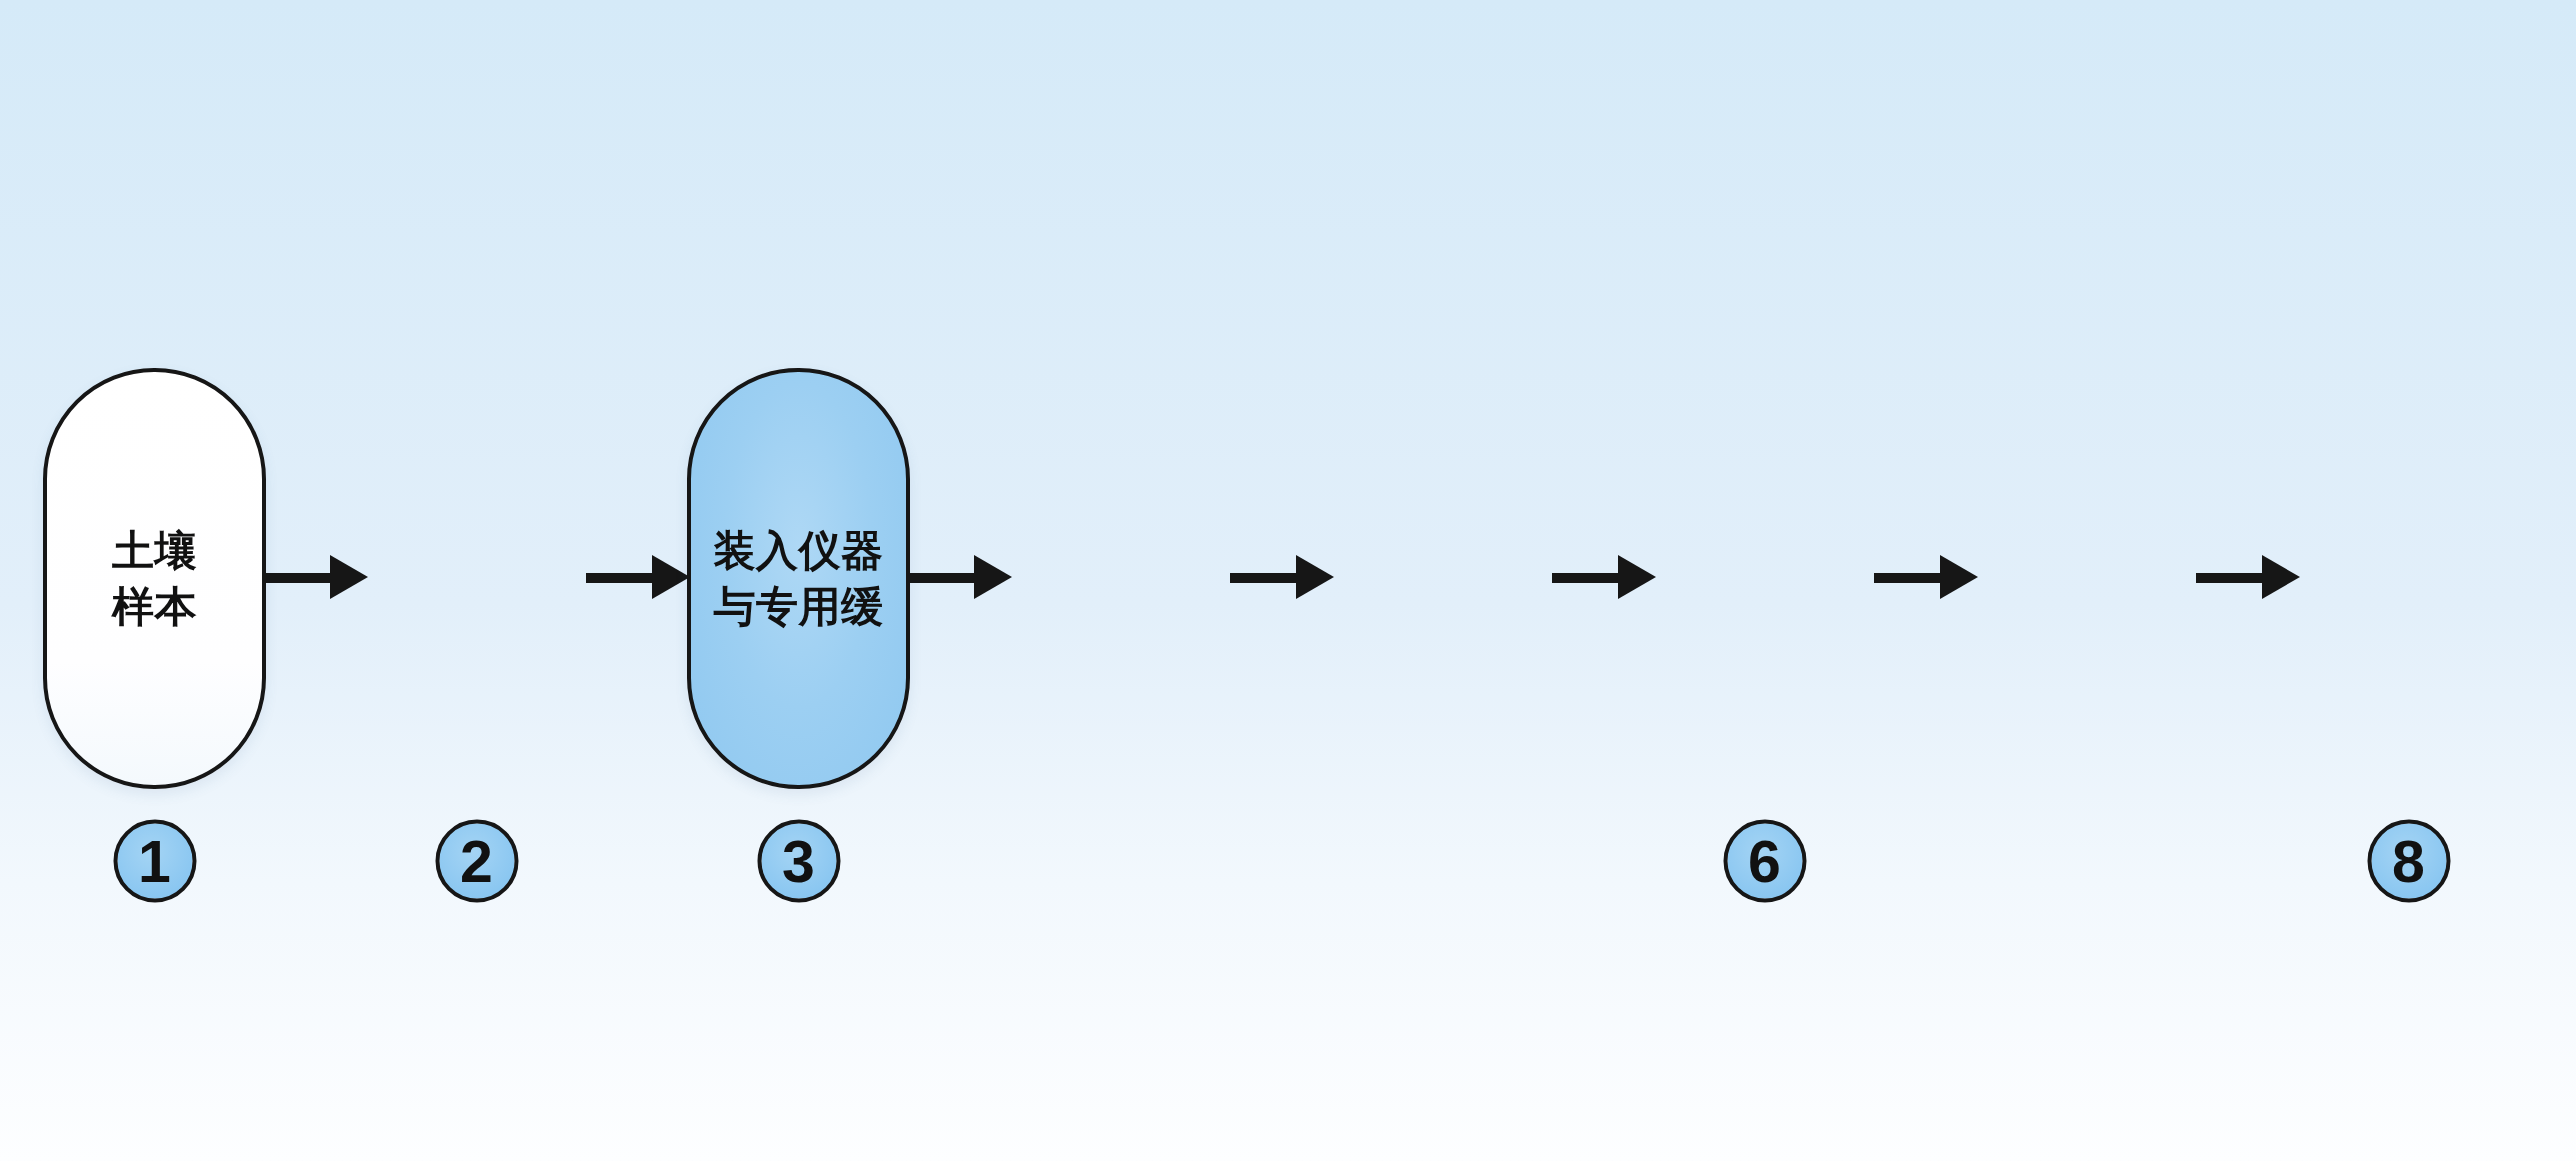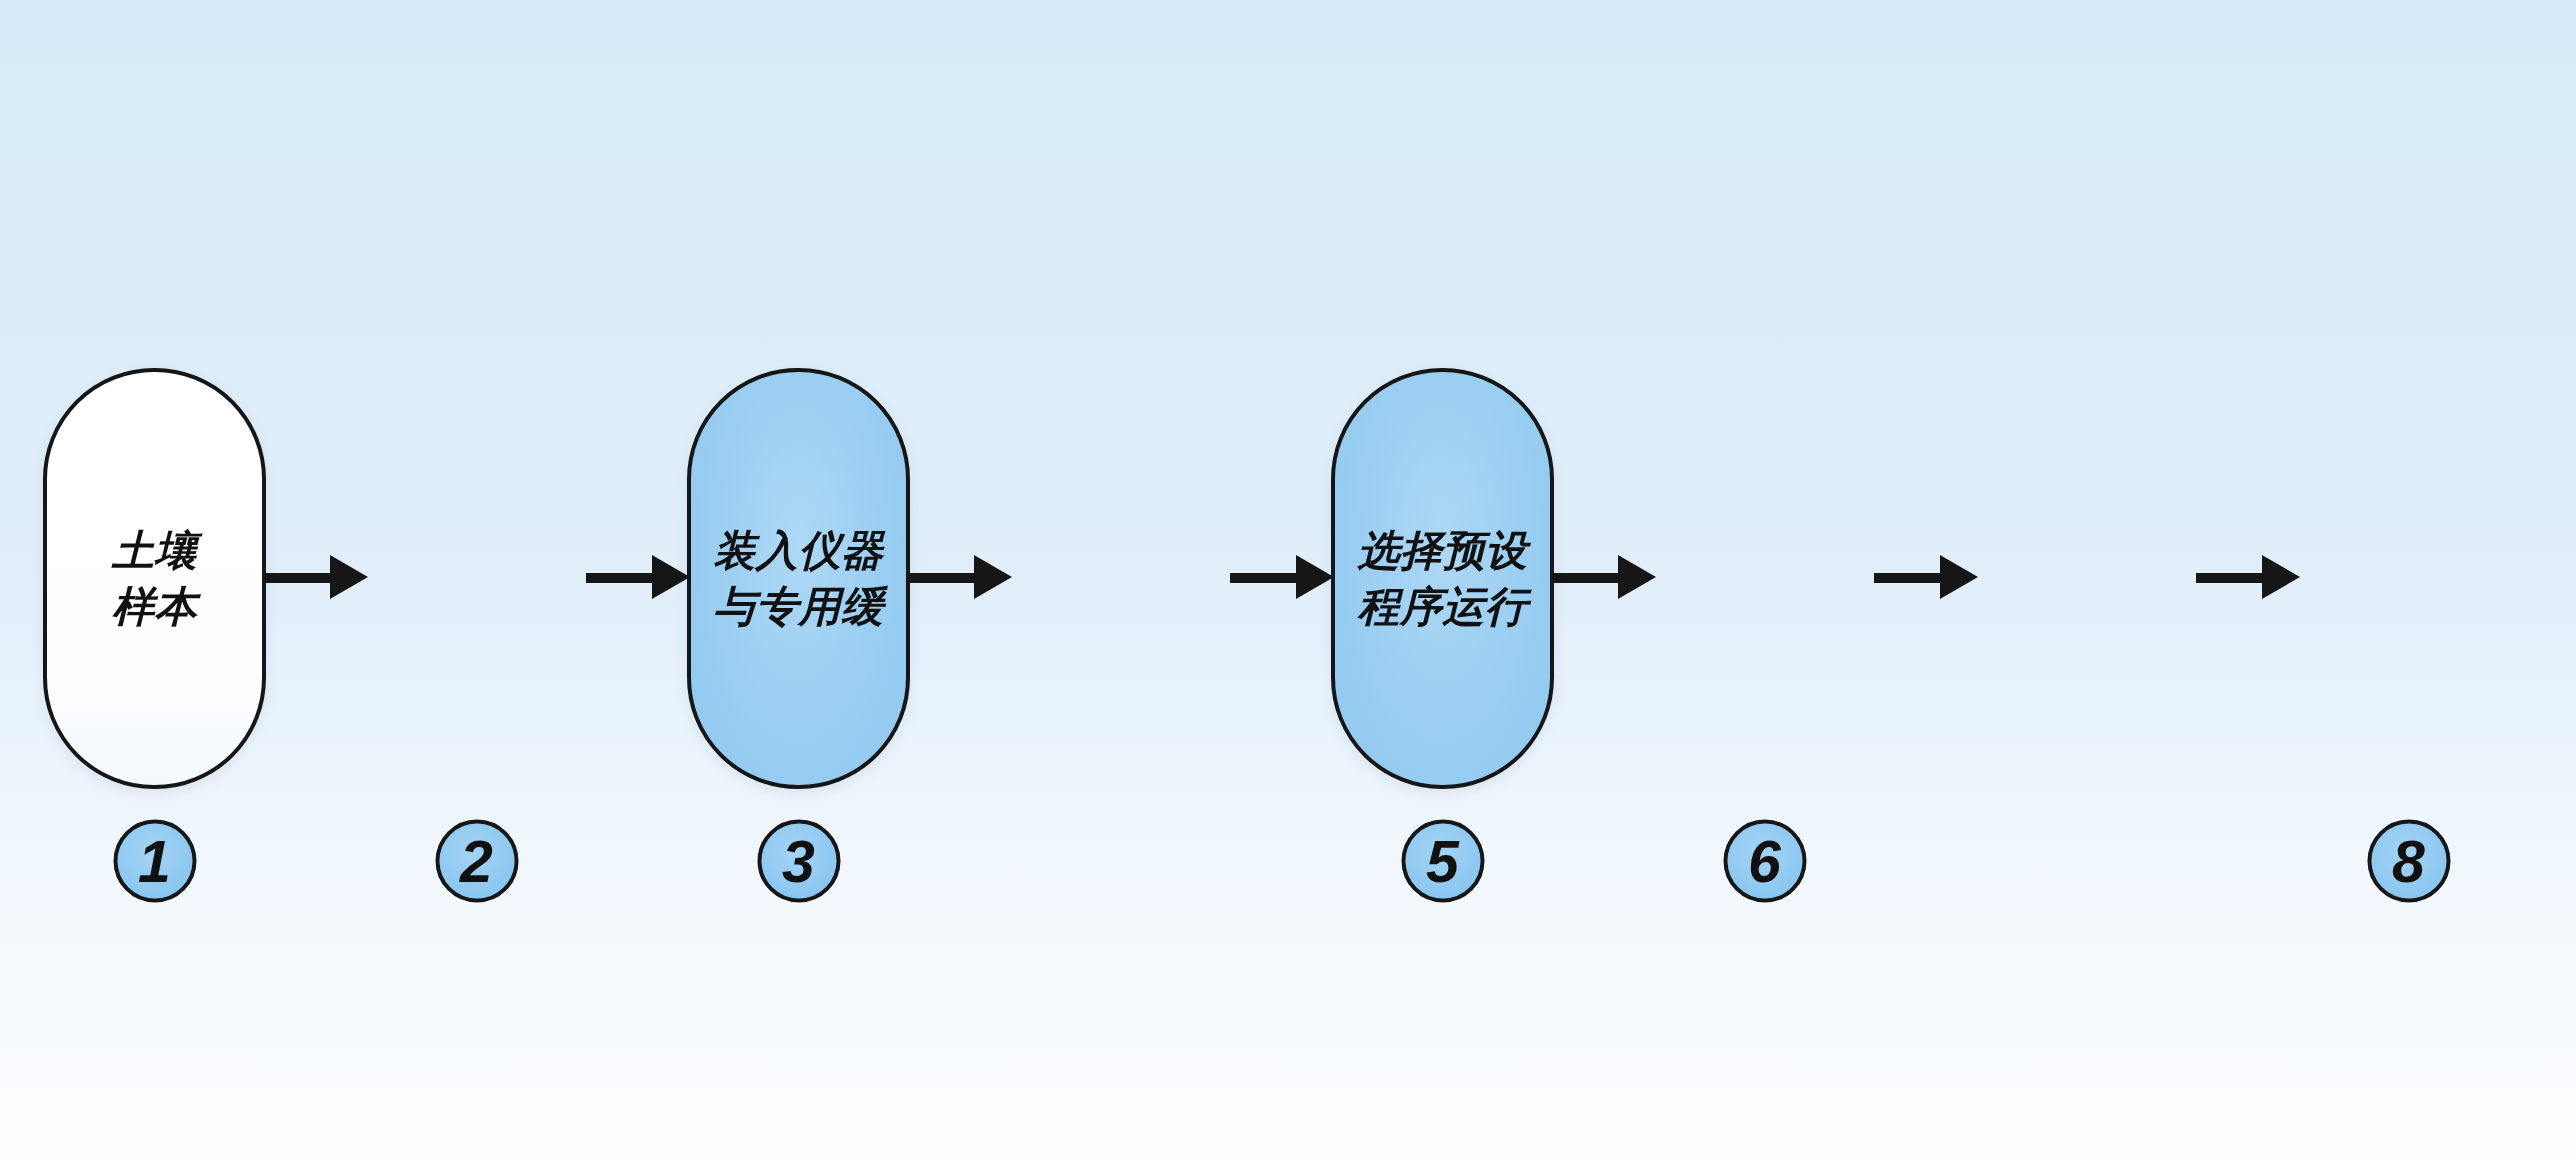--- a/index.html
+++ b/index.html
@@ -8,21 +8,21 @@
     --outline:#161616; --badge-fill:#8bc7f1; --text:#111111;
   }
   *{box-sizing:border-box; margin:0; padding:0;}
   html,body{width:2576px; height:1162px;}
   body{
     font-family:"Liberation Sans", sans-serif;
     background:linear-gradient(180deg, var(--bg-top) 0%, var(--bg-mid) 52%, #f2f8fd 76%, var(--bg-bottom) 100%);
     overflow:hidden;
     position:relative;
   }
-  .canvas{position:absolute; inset:0;font-style:italic;}
+  .canvas{position:absolute; inset:0;}
 
   
   .step{
     position:absolute;
     top:368px;
     left:calc(43px + var(--i) * 322px);
     width:223px;
     height:528px;
   }
   .pill{
@@ -128,31 +128,20 @@
     <span class="shaft"></span>
     <span class="head"></span>
   </div>
 
 
   <div class="arrow" style="--i:3">
     <span class="shaft"></span>
     <span class="head"></span>
   </div>
 
-  <div class="step" style="--i:4">
-    <div class="pill">
-      <div class="pill-text">
-        <span>选择预设</span>
-        <span>程序运行</span>
-      </div>
-    </div>
-    <div class="badge">
-      <span>5</span>
-    </div>
-  </div>
 
   <div class="arrow" style="--i:4">
     <span class="shaft"></span>
     <span class="head"></span>
   </div>
 
   <div class="step" style="--i:5">
     <div class="badge">
       <span>6</span>
     </div>

